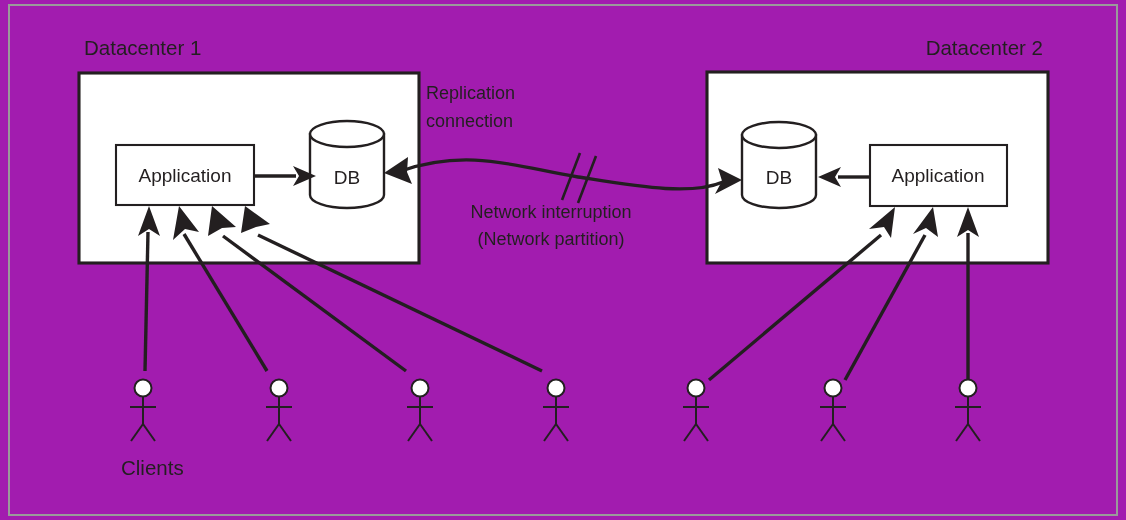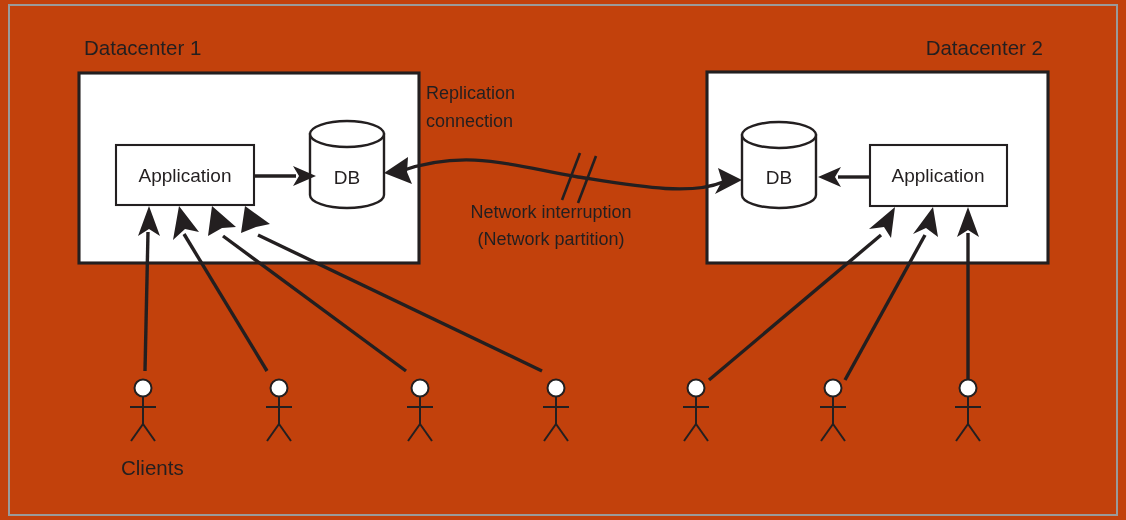--- a/index.html
+++ b/index.html
@@ -8,21 +8,21 @@
     padding: 0;
     background: #ffffff;
   }
   body {
     font-family: "Liberation Sans", sans-serif;
   }
   #figure-root {
     position: relative;
     width: 1126px;
     height: 520px;
-    background: #c2410c;
+    background: #a21caf;
     overflow: hidden;
   }
   #diagram-svg {
     position: absolute;
     left: 0;
     top: 0;
     width: 1126px;
     height: 520px;
     display: block;
   }

